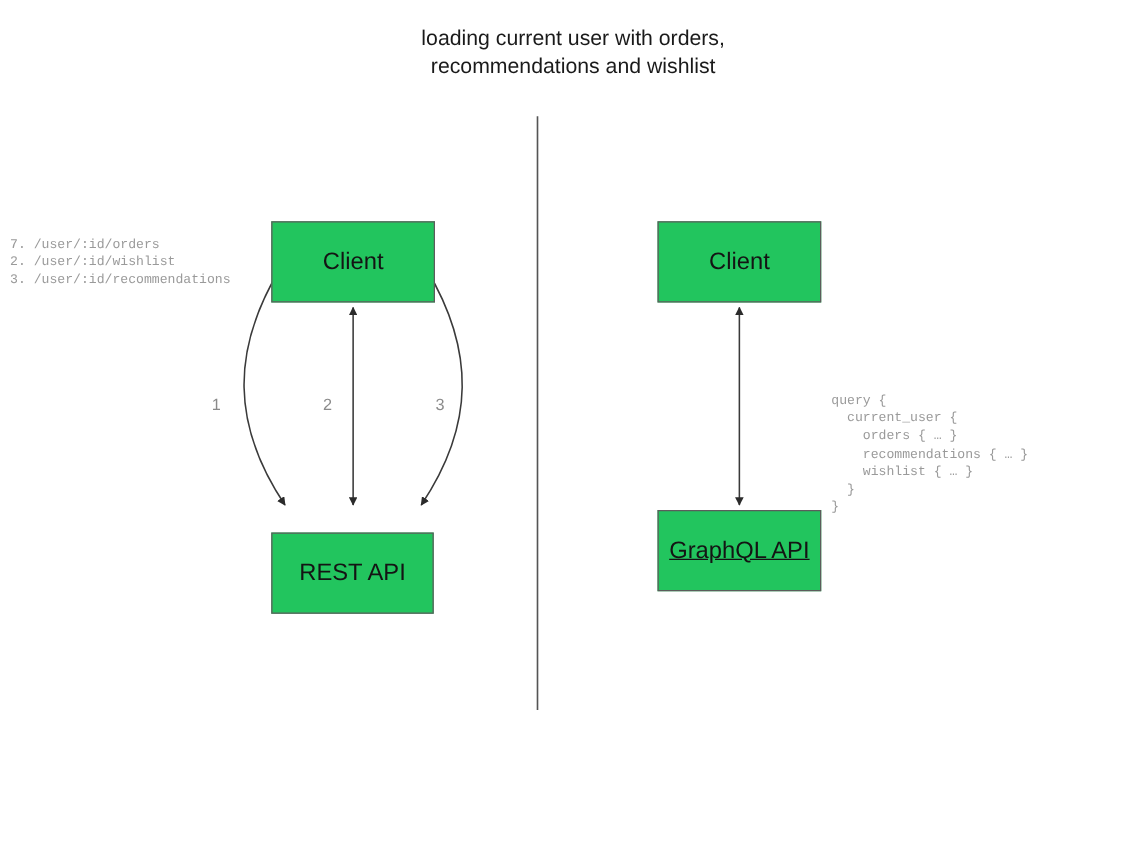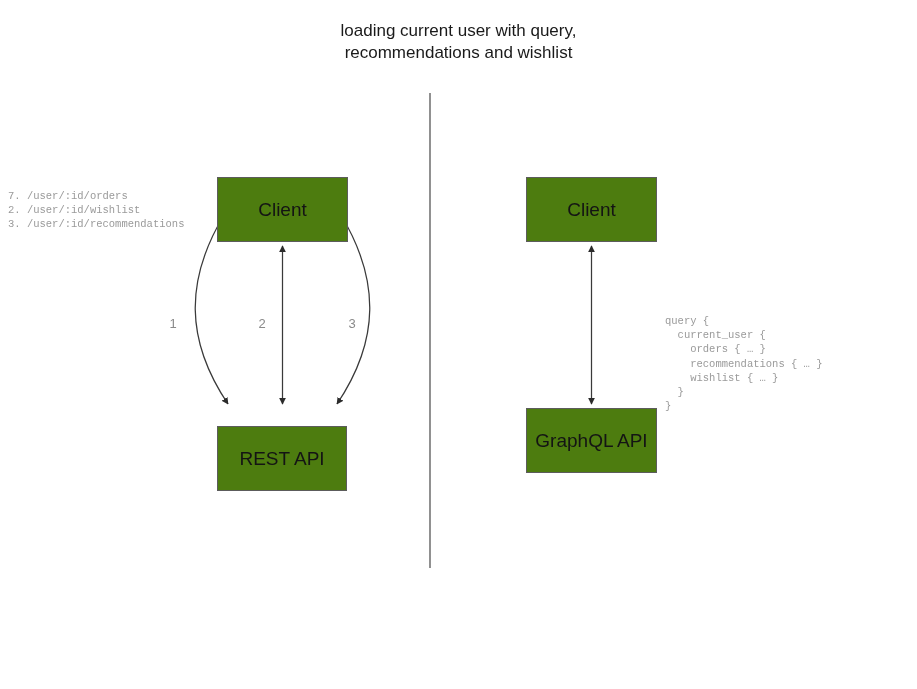--- a/index.html
+++ b/index.html
@@ -29,33 +29,33 @@
     text-align: center;
     font-size: 17px;
     line-height: 22px;
     color: #1a1a1a;
     font-family: "Liberation Sans", sans-serif;
     white-space: pre-line;
   }
   .node {
     position: absolute;
     box-sizing: border-box;
-    background: #4d7c0f;
+    background: #22c55e;
     border: 1.4px solid #5c5c5c;
     display: flex;
     align-items: center;
     justify-content: center;
     font-size: 19px;
     color: #141414;
     font-family: "Liberation Sans", sans-serif;
   }
   #node-rest-client  { left: 217px; top: 177px; width: 131px; height: 65px; }
   #node-rest-api     { left: 217px; top: 408px; width: 130px; height: 65px; margin-top: 18px; }
   #node-gql-client   { left: 526px; top: 177px; width: 131px; height: 65px; }
-  #node-gql-api      { left: 526px; top: 408px; width: 131px; height: 65px; }
+  #node-gql-api      { left: 526px; top: 408px; width: 131px; height: 65px; text-decoration: underline; }
 
   .code-block {
     position: absolute;
     font-family: "Liberation Mono", monospace;
     font-size: 10.5px;
     line-height: 14.2px;
     color: #9a9a9a;
     white-space: pre;
   }
   #rest-endpoints { left: 8px;   top: 178px; }
@@ -71,21 +71,21 @@
   }
   #edge-label-1 { left: 163px; top: 316px; }
   #edge-label-2 { left: 252px; top: 316px; }
   #edge-label-3 { left: 342px; top: 316px; }
 </style>
 </head>
 <body>
 
 <div>
 
-  <div class="diagram-title">loading current user with query,
+  <div class="diagram-title">loading current user with orders,
 recommendations and wishlist</div>
 
   <svg id="canvas" viewBox="0 0 917 689" xmlns="http://www.w3.org/2000/svg">
     <defs>
       <marker id="arrow-end" viewBox="0 0 10 10" refX="9" refY="5" markerWidth="5.5" markerHeight="5.5" orient="auto-start-reverse">
         <path d="M 0 0 L 10 5 L 0 10 z" fill="#2b2b2b"></path>
       </marker>
     </defs>
 
     <line x1="430" y1="93" x2="430" y2="568" stroke="#555555" stroke-width="1.3"></line>

